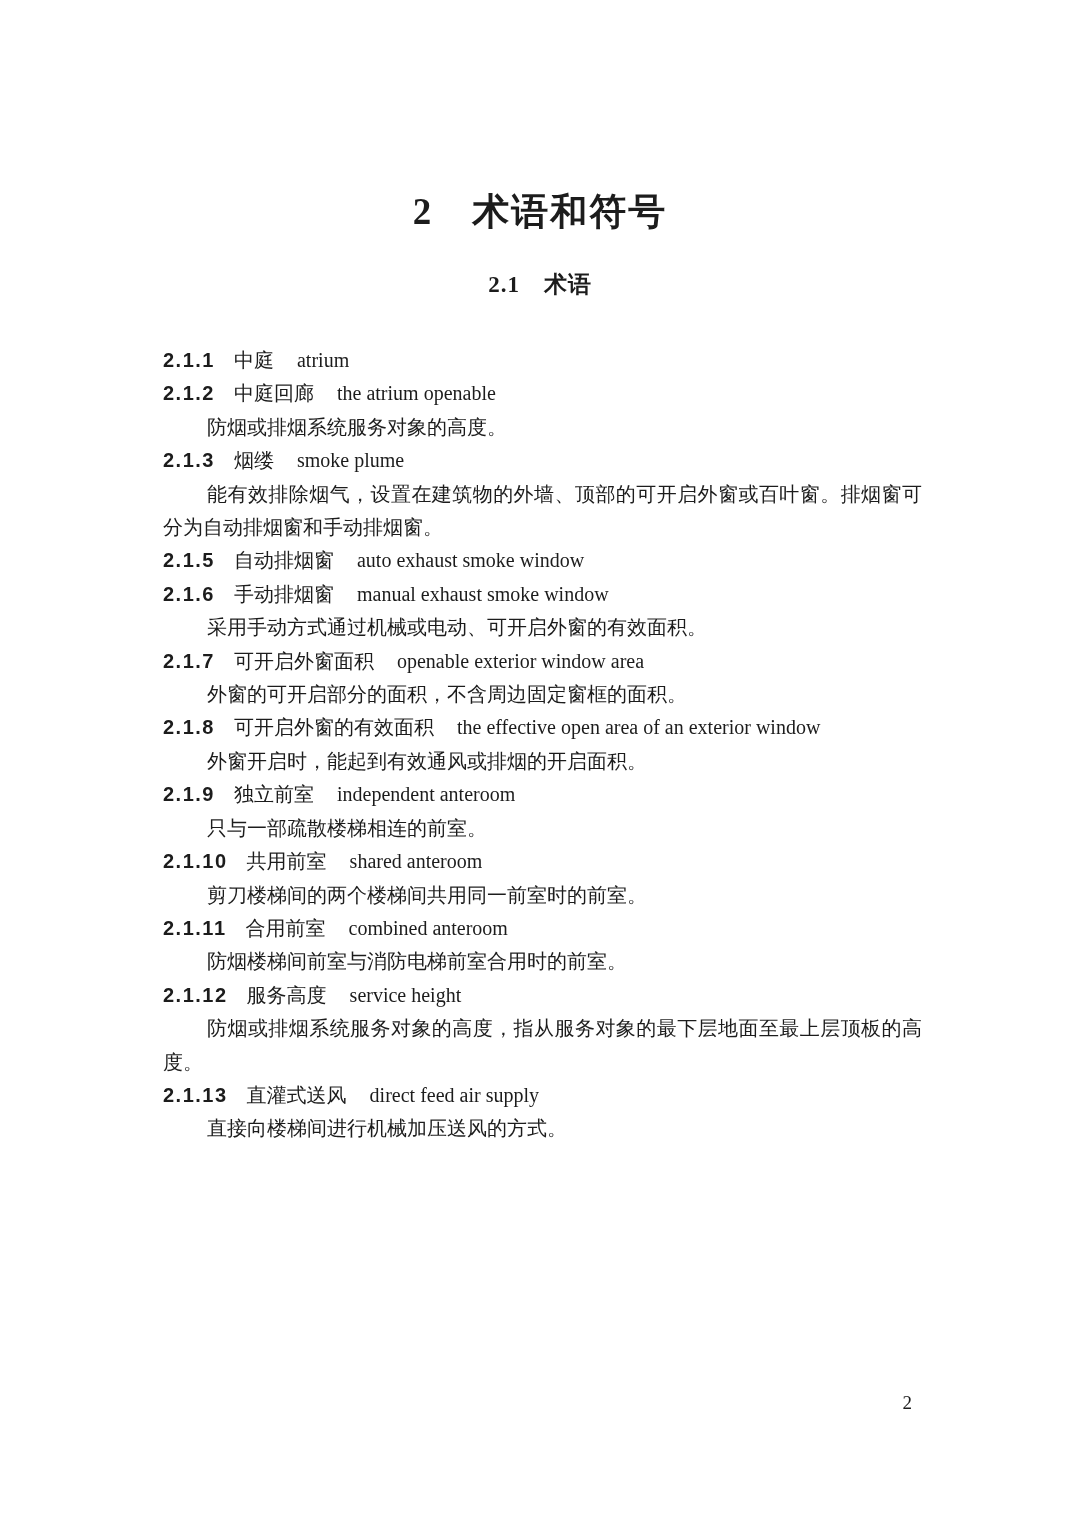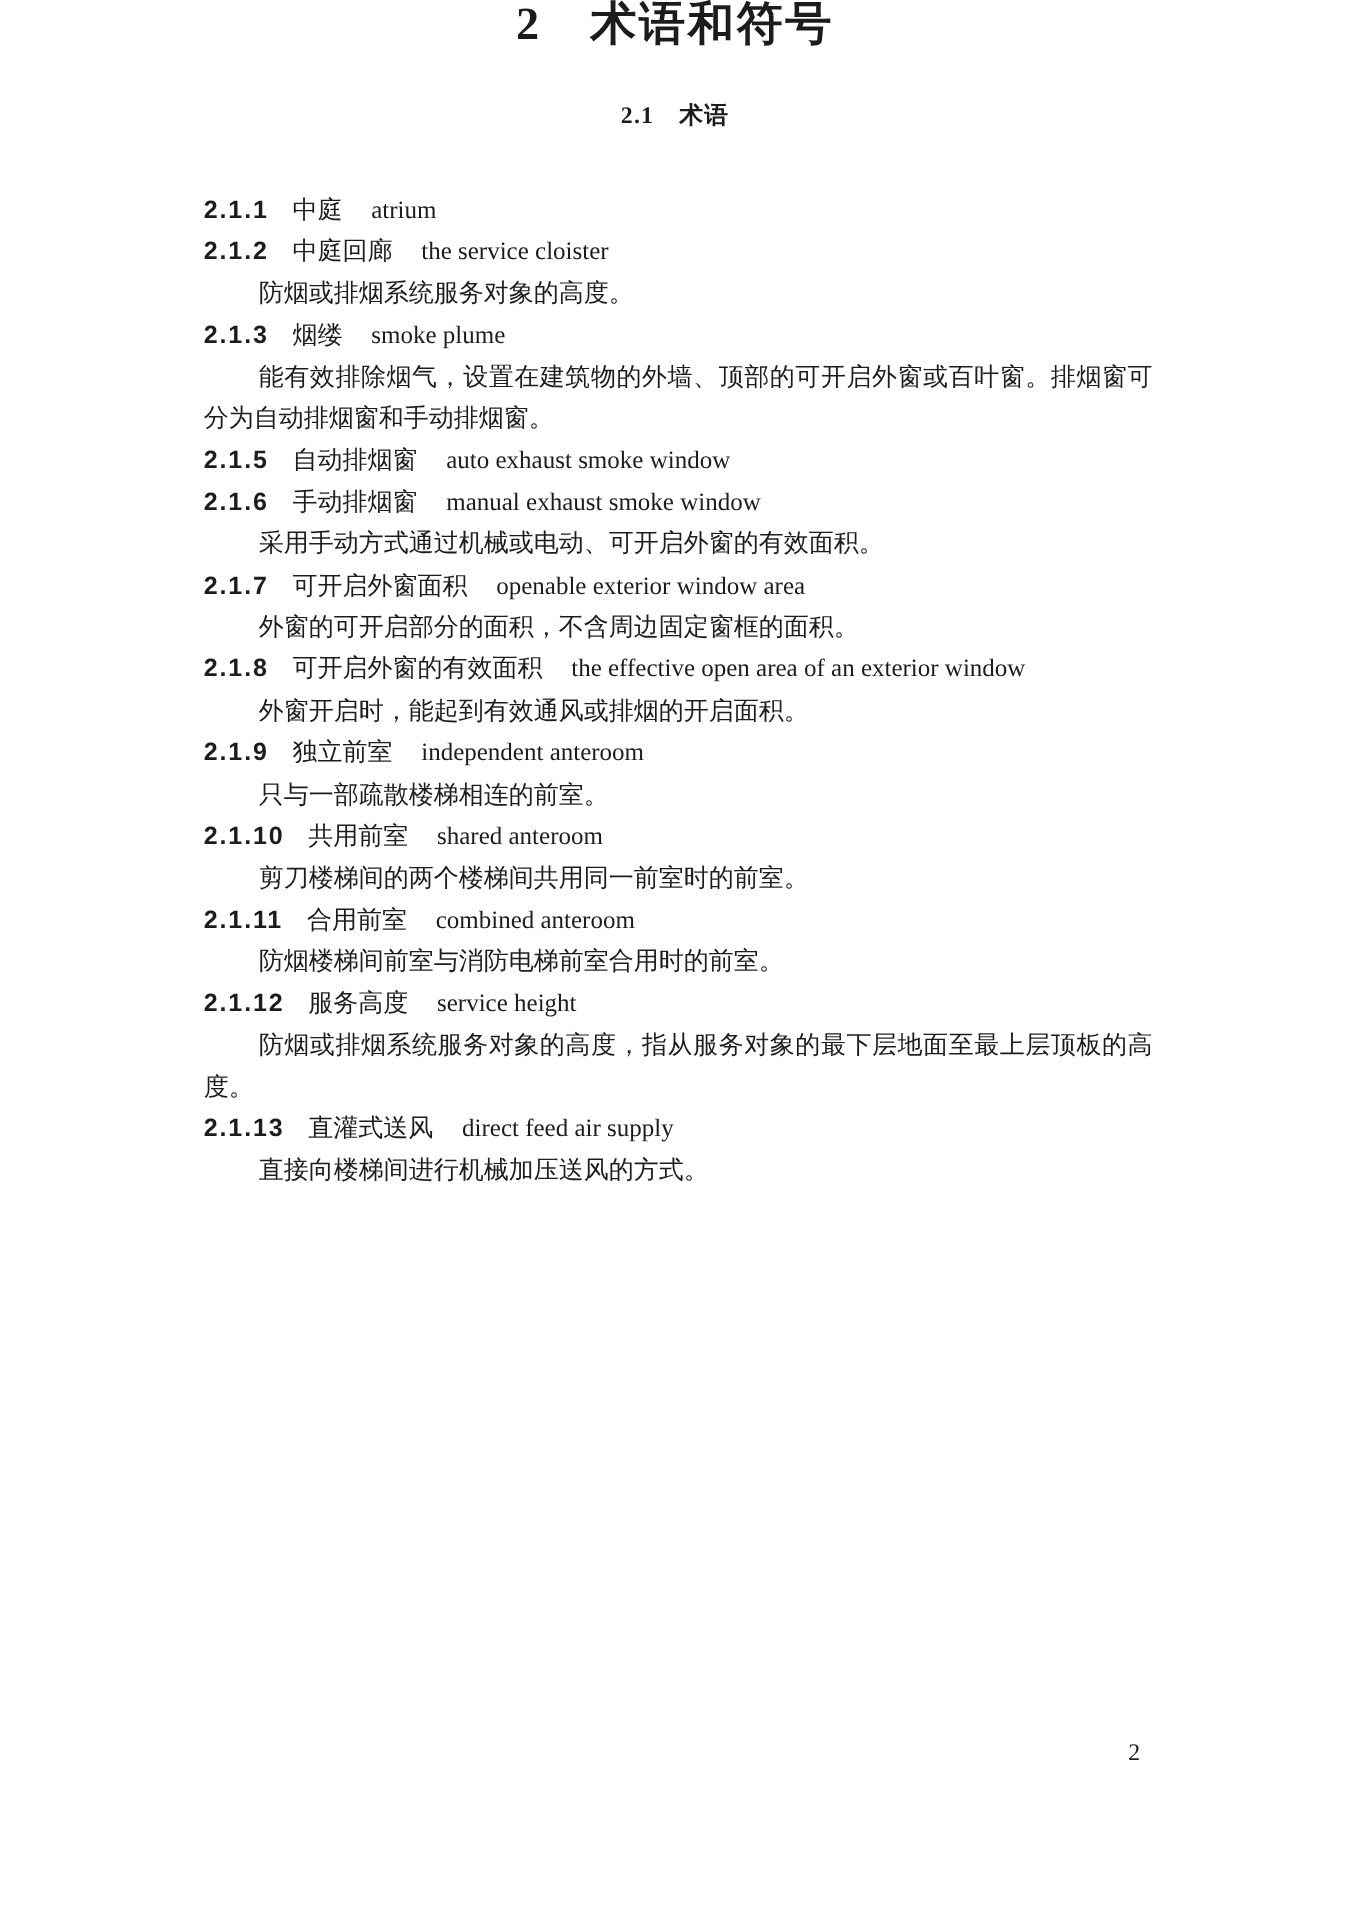--- a/index.html
+++ b/index.html
@@ -9,30 +9,31 @@
     height: 1527px;
     margin: 0 auto;
     background: #ffffff;
     color: #1c1c1c;
     font-family: "Liberation Serif", "DejaVu Serif", serif;
     font-size: 20px;
     line-height: 33.4px;
     overflow: hidden;
   }
   .chapter-title {
+    padding-top: 192px;
     text-align: center;
     font-size: 37px;
     line-height: 40px;
     font-weight: bold;
     letter-spacing: 2px;
   }
   .section-title {
     margin-top: 40px;
     text-align: center;
-    font-size: 19px;
+    font-size: 23px;
     line-height: 26px;
     font-weight: bold;
     letter-spacing: 1px;
   }
   .terms {
     margin: 46px 158px 0 163px;
   }
   .term-heading {
     text-align: left;
   }
@@ -66,21 +67,21 @@
 
   <div class="terms">
   <div class="term">
     <div class="term-heading">
       <span class="term-num">2.1.1</span><span class="term-zh">中庭</span><span class="term-en">atrium</span>
     </div>
   </div>
 
   <div class="term">
     <div class="term-heading">
-      <span class="term-num">2.1.2</span><span class="term-zh">中庭回廊</span><span class="term-en">the service cloister</span>
+      <span class="term-num">2.1.2</span><span class="term-zh">中庭回廊</span><span class="term-en">the atrium openable</span>
     </div>
     <div>
           <p class="def">防烟或排烟系统服务对象的高度。</p>
         </div>
   </div>
 
   <div class="term">
     <div class="term-heading">
       <span class="term-num">2.1.3</span><span class="term-zh">烟缕</span><span class="term-en">smoke plume</span>
     </div>

